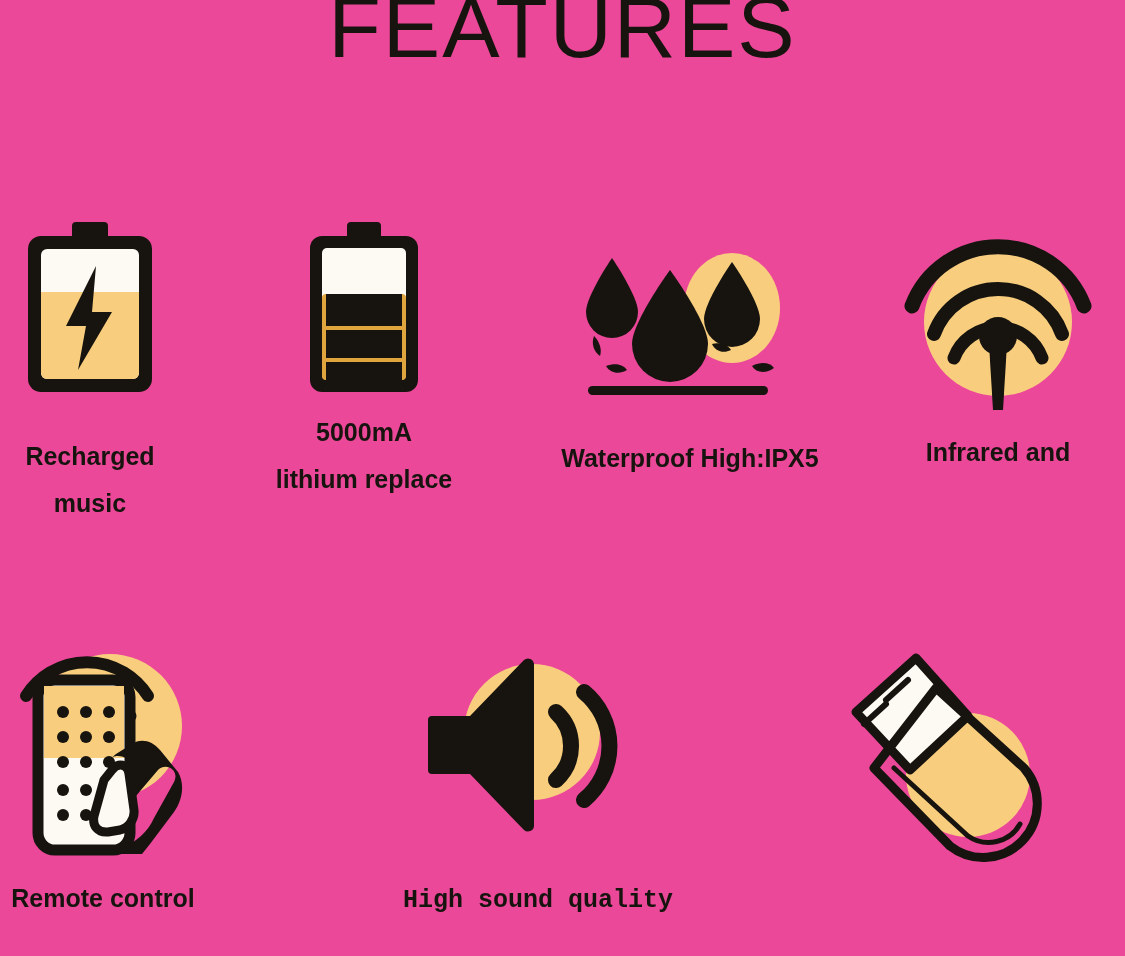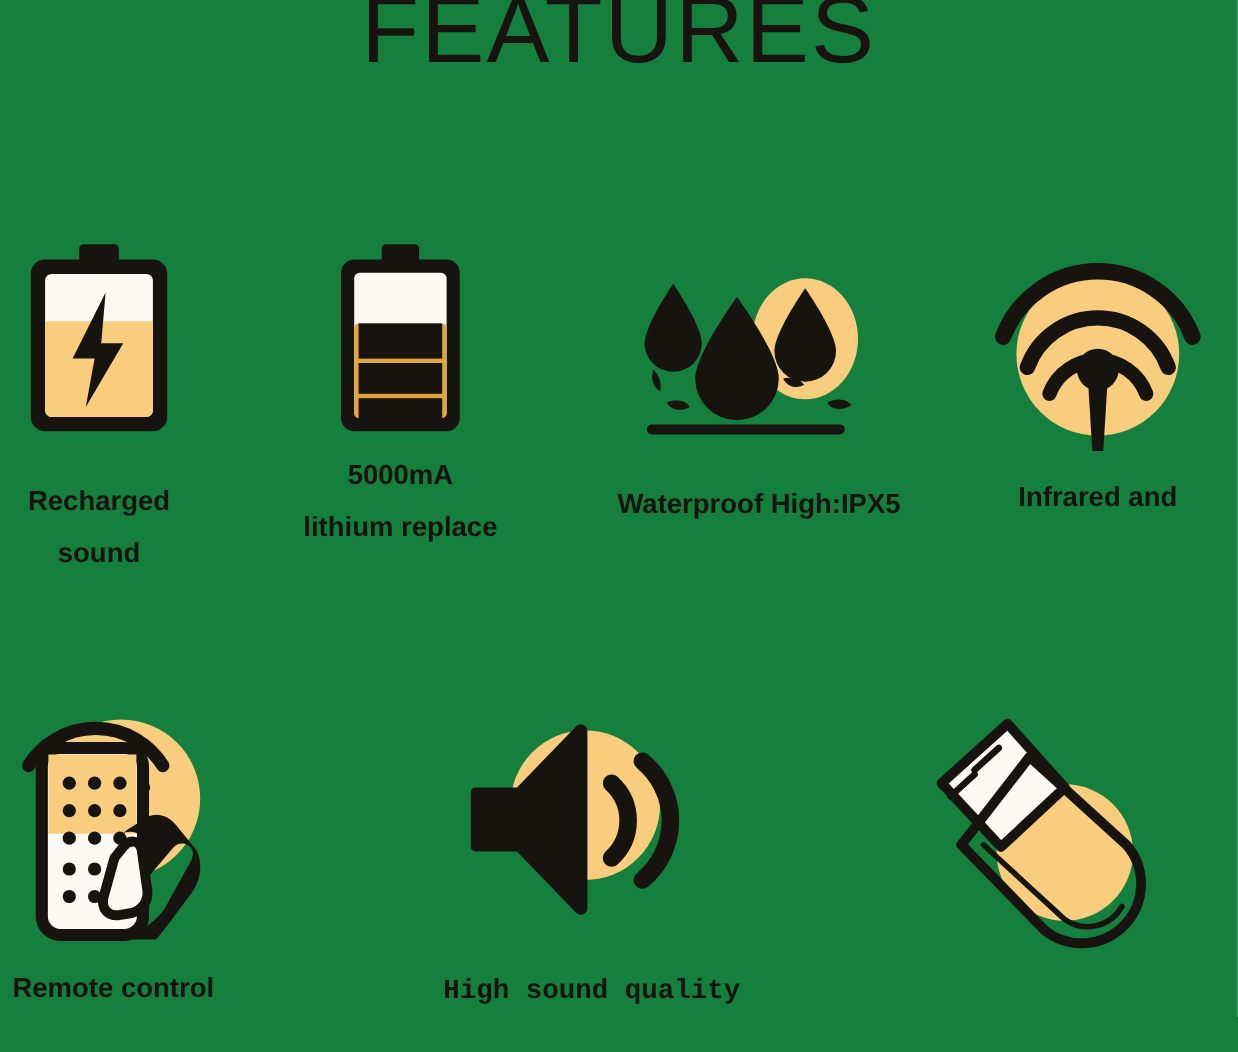--- a/index.html
+++ b/index.html
@@ -12,21 +12,21 @@
     height: 956px;
     background: #fdfaf4;
     font-family: "Liberation Sans", sans-serif;
     overflow: hidden;
     position: relative;
   }
   #page {
     position: relative;
     width: 1125px;
     height: 956px;
-    background: #15803d;
+    background: #ec4899;
     overflow: hidden;
   }
 
   
   .page-title {
     position: absolute;
     top: -18px;
     left: 0;
     width: 1125px;
     text-align: center;
@@ -81,21 +81,21 @@
         <rect x="6" y="14" width="124" height="156" rx="13" fill="#17140f"></rect>
         <rect x="19" y="27" width="98" height="130" rx="6" fill="#fdfaf4"></rect>
 
         <path d="M19 70 h98 v81 a6 6 0 0 1 -6 6 h-86 a6 6 0 0 1 -6 -6 z" fill="#f8ce7e"></path>
 
         <path d="M74 44 L44 104 L64 104 L56 148 L90 90 L70 90 Z" fill="#17140f"></path>
       </svg>
     </div>
     <div class="caption" style="left:-22px; top:198px; width:180px;margin-top:24px;">
       <span class="line">Recharged</span>
-      <span class="line">sound</span>
+      <span class="line">music</span>
     </div>
   </div>
 
   <div class="feature" style="left:305px; top:222px; width:118px; height:170px;text-decoration:underline;">
     <div class="icon-wrap">
       <svg width="118" height="170" viewBox="0 0 118 170">
 
         <rect x="42" y="0" width="34" height="18" rx="4" fill="#17140f"></rect>
 
         <rect x="5" y="14" width="108" height="156" rx="12" fill="#17140f"></rect>

